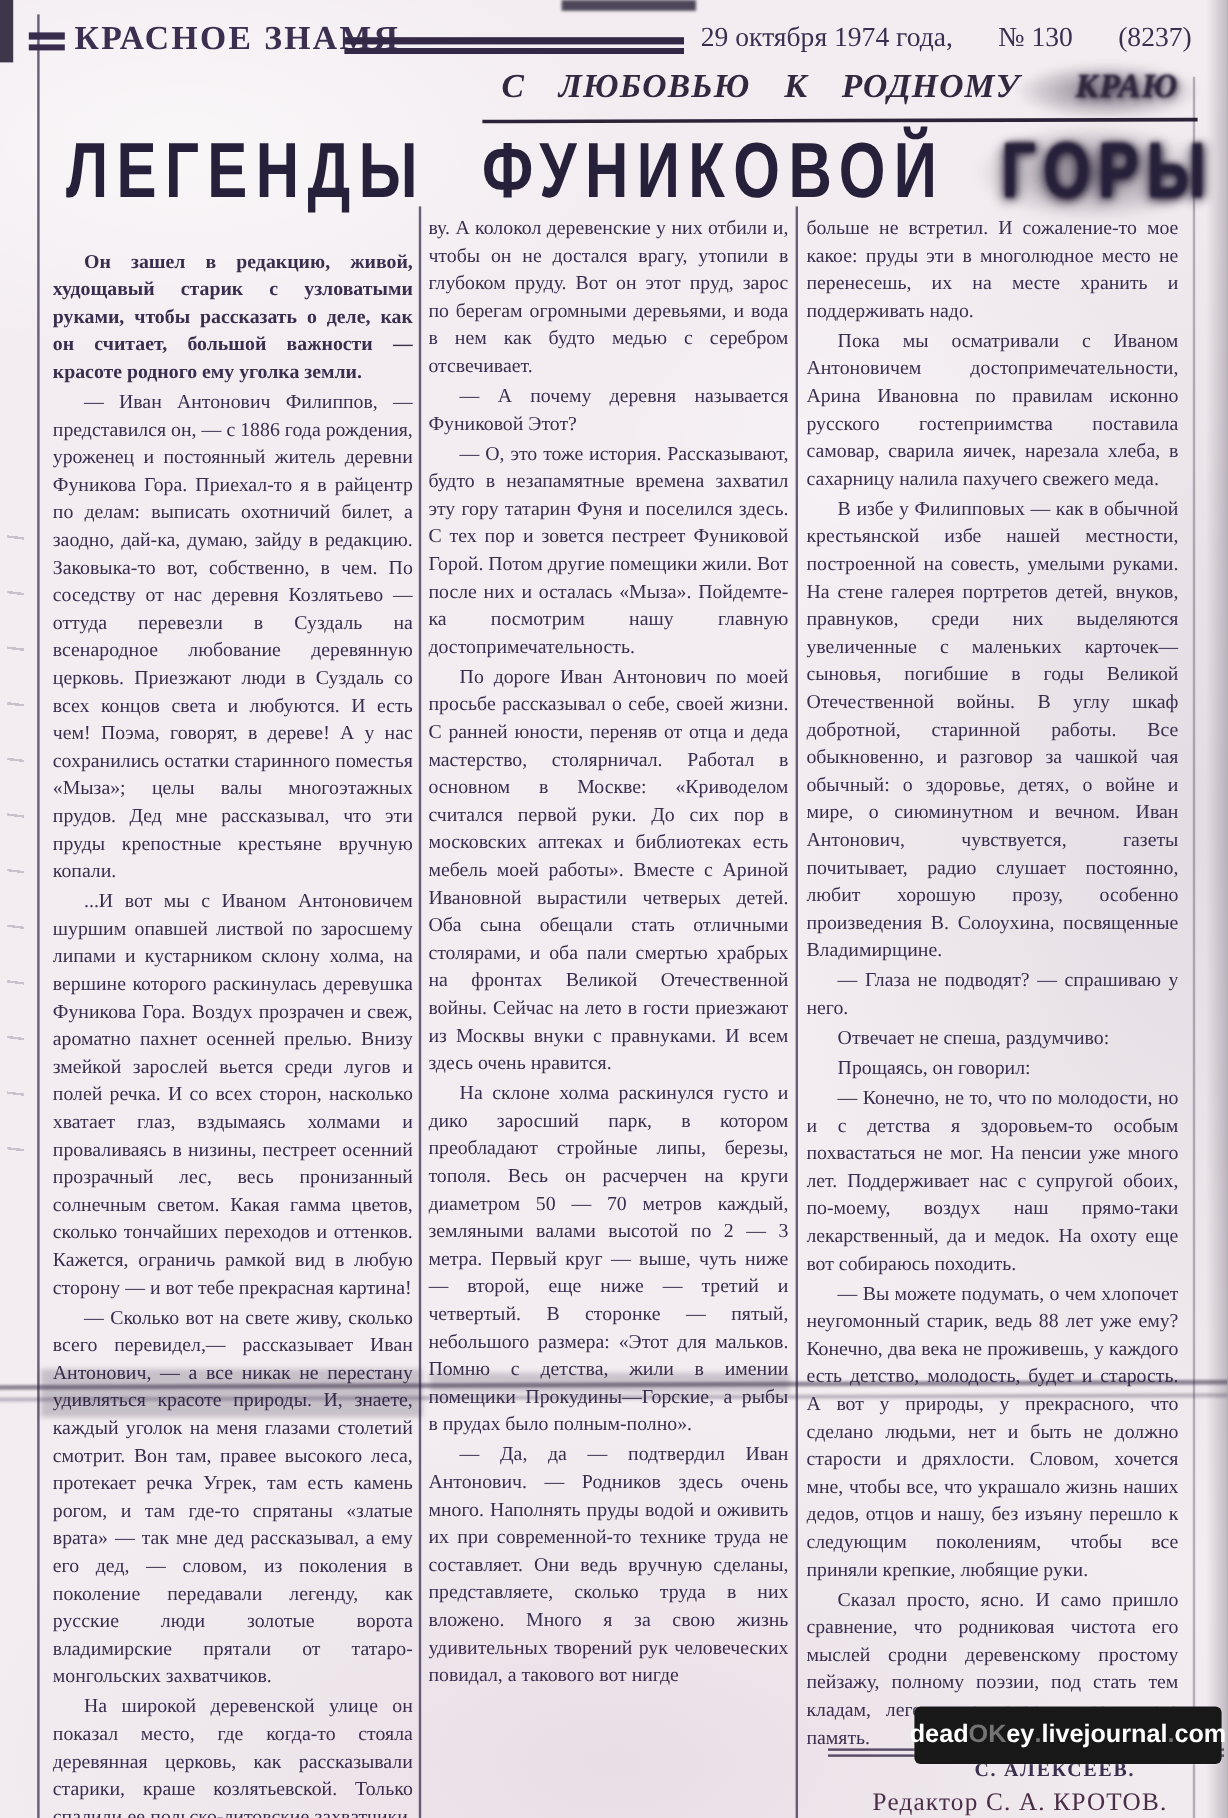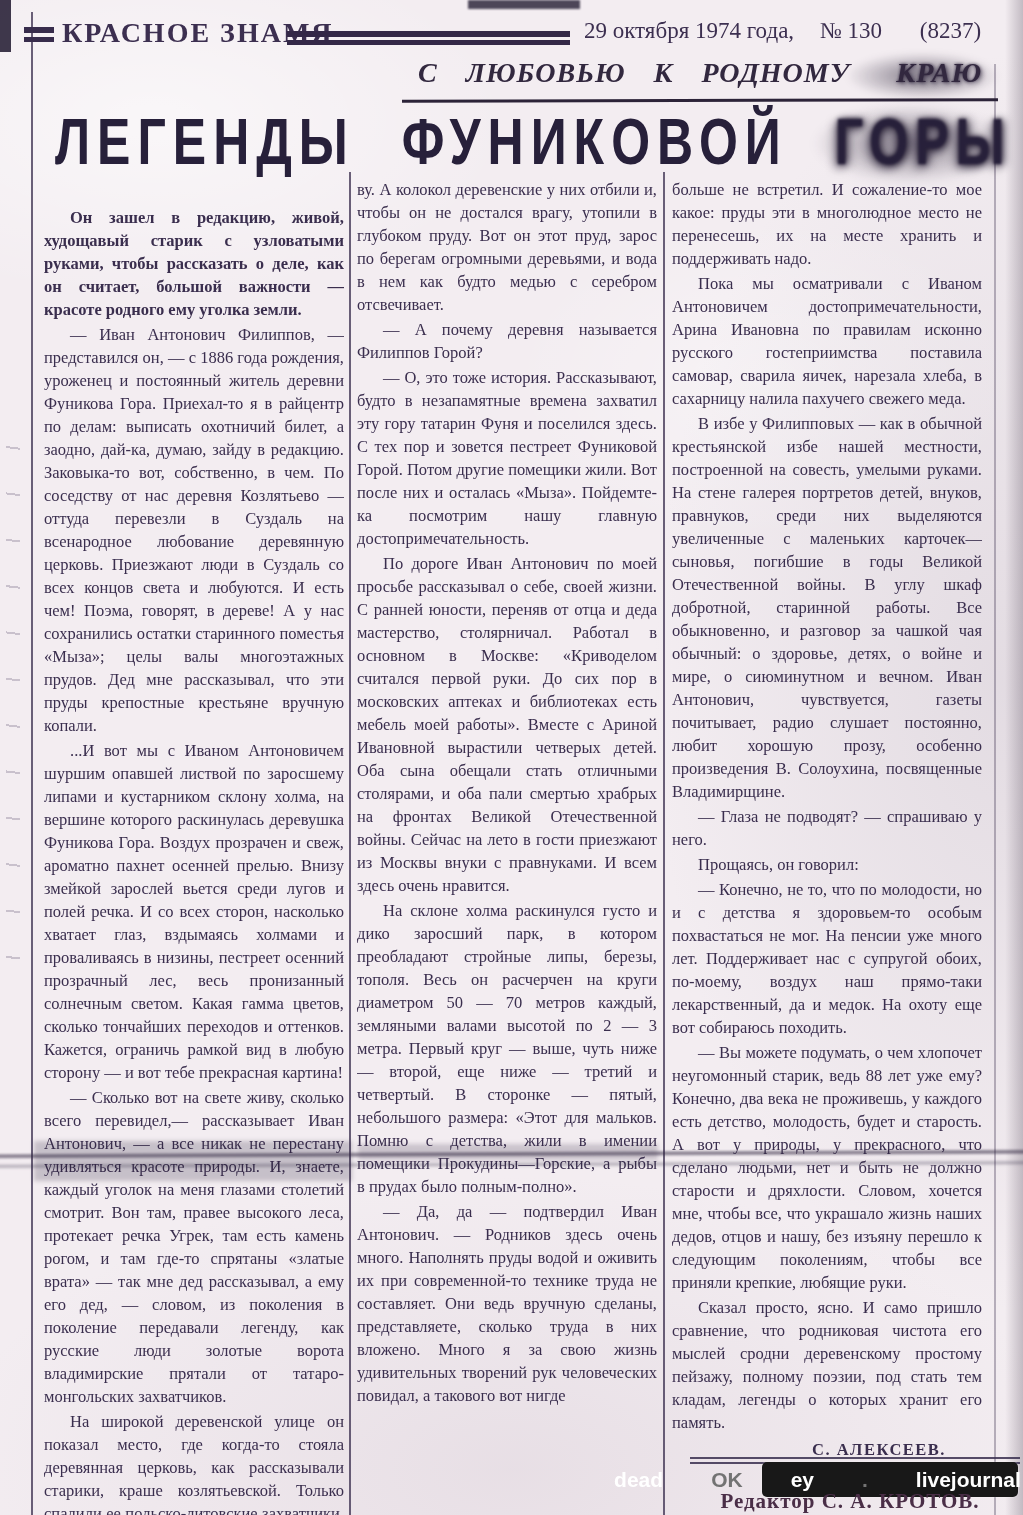--- a/index.html
+++ b/index.html
@@ -45,21 +45,21 @@
     background:
       linear-gradient(#382c4c,#382c4c) 0 0/30px 6px no-repeat,
       linear-gradient(#382c4c,#382c4c) 0 10px/30px 5px no-repeat; }
   .paper-name { position:absolute; left:62px; top:17px; font-size:28px; font-weight:bold;
     letter-spacing:2px; color:#3c2f50; white-space:nowrap; }
   .masthead-rule { position:absolute; left:287px; top:31px; width:283px; height:15px;
     background:
       linear-gradient(#342847,#342847) 0 0/283px 6px no-repeat,
       linear-gradient(#342847,#342847) 0 9px/283px 5px no-repeat; }
   .date-line { position:absolute; left:584px; top:18px; font-size:23px; color:#3c2f50; white-space:nowrap; }
-  .date-line .issue-no { margin-left:20px; }
+  .date-line .issue-no { margin-left:32px; }
   .date-line .issue-total { margin-left:32px; }
   
   .rubric { position:absolute; left:418px; top:57px; font-size:28px; font-weight:bold; font-style:italic;
     word-spacing:20px; letter-spacing:1px; color:#32283f; white-space:nowrap; }
   .rubric .part2 { margin-left:18px; }
   .rubric-underline { position:absolute; left:402px; top:99px; width:596px; height:3px;
     background:#2c2338; transform:rotate(-0.15deg); }
   
   .headline { position:absolute; left:55px; top:104px; margin:0;
     font-family:"Liberation Sans", sans-serif; font-weight:bold; font-size:50px;
@@ -78,28 +78,28 @@
   .col p { margin:0 0 2px 0; text-indent:26px; }
   .col p.cont { text-indent:0; }
   .col p.lead { font-weight:bold; }
   .byline { text-indent:0 !important; text-align:right; padding-right:36px;
     font-weight:bold; letter-spacing:1.5px; margin-top:4px !important; }
   
   .footer-rule { position:absolute; left:690px; top:1457px; width:330px; height:8px; opacity:.85;
     background:
       linear-gradient(#3a3050,#3a3050) 0 0/330px 2px no-repeat,
       linear-gradient(#3a3050,#3a3050) 0 5px/330px 2px no-repeat; }
-  .watermark { position:absolute; left:762px; top:1462px; width:256px; height:35px;
+  .watermark { position:absolute; left:762px; top:1422px; width:256px; height:48px;
     background:#181818; border-radius:5px; color:#fff;
     font-family:"Liberation Sans", sans-serif; font-weight:bold; font-size:21px;
     display:flex; align-items:center; justify-content:center; white-space:nowrap;
-    box-shadow:0 0 0 1px rgba(255,255,255,.15);gap:48px; }
+    box-shadow:0 0 0 1px rgba(255,255,255,.15); }
   .watermark .wm-red { color:#737373; }
   .editor-line { position:absolute; left:700px; top:1489px; width:300px; text-align:center;
-    font-weight:bold; font-size:21px; letter-spacing:1px; color:#4a2e47; }
+    font-weight:normal; font-size:21px; letter-spacing:1px; color:#4a2e47; }
 </style>
 </head>
 <body>
 
 <div class="page">
 
   <div class="corner-mark"></div>
   <div class="top-smudge"></div>
   <div class="right-band"></div>
   <div class="margin-marks"></div>
@@ -134,32 +134,33 @@
   <div class="col col-1">
     <p class="lead">Он зашел в редакцию, живой, худощавый старик с узловатыми руками, чтобы рассказать о деле, как он считает, большой важности — красоте родного ему уголка земли.</p>
     <p>— Иван Антонович Филиппов, — представился он, — с 1886 года рождения, уроженец и постоянный житель деревни Фуникова Гора. Приехал-то я в райцентр по делам: выписать охотничий билет, а заодно, дай-ка, думаю, зайду в редакцию. Заковыка-то вот, собственно, в чем. По соседству от нас деревня Козлятьево — оттуда перевезли в Суздаль на всенародное любование деревянную церковь. Приезжают люди в Суздаль со всех концов света и любуются. И есть чем! Поэма, говорят, в дереве! А у нас сохранились остатки старинного поместья «Мыза»; целы валы многоэтажных прудов. Дед мне рассказывал, что эти пруды крепостные крестьяне вручную копали.</p>
     <p>...И вот мы с Иваном Антоновичем шуршим опавшей листвой по заросшему липами и кустарником склону холма, на вершине которого раскинулась деревушка Фуникова Гора. Воздух прозрачен и свеж, ароматно пахнет осенней прелью. Внизу змейкой зарослей вьется среди лугов и полей речка. И со всех сторон, насколько хватает глаз, вздымаясь холмами и проваливаясь в низины, пестреет осенний прозрачный лес, весь пронизанный солнечным светом. Какая гамма цветов, сколько тончайших переходов и оттенков. Кажется, ограничь рамкой вид в любую сторону — и вот тебе прекрасная картина!</p>
     <p>— Сколько вот на свете живу, сколько всего перевидел,— рассказывает Иван Антонович, — а все никак не перестану удивляться красоте природы. И, знаете, каждый уголок на меня глазами столетий смотрит. Вон там, правее высокого леса, протекает речка Угрек, там есть камень рогом, и там где-то спрятаны «златые врата» — так мне дед рассказывал, а ему его дед, — словом, из поколения в поколение передавали легенду, как русские люди золотые ворота владимирские прятали от татаро-монгольских захватчиков.</p>
     <p>На широкой деревенской улице он показал место, где когда-то стояла деревянная церковь, как рассказывали старики, краше козлятьевской. Только спалили ее польско-литовские захватчики, когда шли на Моск-</p>
   </div>
 
   <div class="col col-2">
     <p class="cont">ву. А колокол деревенские у них отбили и, чтобы он не достался врагу, утопили в глубоком пруду. Вот он этот пруд, зарос по берегам огромными деревьями, и вода в нем как будто медью с серебром отсвечивает.</p>
-    <p>— А почему деревня называется Филиппов Горой?</p>
+    <p>— А почему деревня называется Фуниковой Этот?</p>
     <p>— О, это тоже история. Рассказывают, будто в незапамятные времена захватил эту гору татарин Фуня и поселился здесь. С тех пор и зовется пестреет Фуниковой Горой. Потом другие помещики жили. Вот после них и осталась «Мыза». Пойдемте-ка посмотрим нашу главную достопримечательность.</p>
     <p>По дороге Иван Антонович по моей просьбе рассказывал о себе, своей жизни. С ранней юности, переняв от отца и деда мастерство, столярничал. Работал в основном в Москве: «Криводелом считался первой руки. До сих пор в московских аптеках и библиотеках есть мебель моей работы». Вместе с Ариной Ивановной вырастили четверых детей. Оба сына обещали стать отличными столярами, и оба пали смертью храбрых на фронтах Великой Отечественной войны. Сейчас на лето в гости приезжают из Москвы внуки с правнуками. И всем здесь очень нравится.</p>
     <p>На склоне холма раскинулся густо и дико заросший парк, в котором преобладают стройные липы, березы, тополя. Весь он расчерчен на круги диаметром 50 — 70 метров каждый, земляными валами высотой по 2 — 3 метра. Первый круг — выше, чуть ниже — второй, еще ниже — третий и четвертый. В сторонке — пятый, небольшого размера: «Этот для мальков. Помню с детства, жили в имении помещики Прокудины—Горские, а рыбы в прудах было полным-полно».</p>
     <p>— Да, да — подтвердил Иван Антонович. — Родников здесь очень много. Наполнять пруды водой и оживить их при современной-то технике труда не составляет. Они ведь вручную сделаны, представляете, сколько труда в них вложено. Много я за свою жизнь удивительных творений рук человеческих повидал, а такового вот нигде</p>
   </div>
 
   <div class="col col-3">
     <p class="cont">больше не встретил. И сожаление-то мое какое: пруды эти в многолюдное место не перенесешь, их на месте хранить и поддерживать надо.</p>
     <p>Пока мы осматривали с Иваном Антоновичем достопримечательности, Арина Ивановна по правилам исконно русского гостеприимства поставила самовар, сварила яичек, нарезала хлеба, в сахарницу налила пахучего свежего меда.</p>
     <p>В избе у Филипповых — как в обычной крестьянской избе нашей местности, построенной на совесть, умелыми руками. На стене галерея портретов детей, внуков, правнуков, среди них выделяются увеличенные с маленьких карточек—сыновья, погибшие в годы Великой Отечественной войны. В углу шкаф добротной, старинной работы. Все обыкновенно, и разговор за чашкой чая обычный: о здоровье, детях, о войне и мире, о сиюминутном и вечном. Иван Антонович, чувствуется, газеты почитывает, радио слушает постоянно, любит хорошую прозу, особенно произведения В. Солоухина, посвященные Владимирщине.</p>
     <p>— Глаза не подводят? — спрашиваю у него.</p>
+    <p>Отвечает не спеша, раздумчиво:</p>
     <p>Прощаясь, он говорил:</p>
     <p>— Конечно, не то, что по молодости, но и с детства я здоровьем-то особым похвастаться не мог. На пенсии уже много лет. Поддерживает нас с супругой обоих, по-моему, воздух наш прямо-таки лекарственный, да и медок. На охоту еще вот собираюсь походить.</p>
     <p>— Вы можете подумать, о чем хлопочет неугомонный старик, ведь 88 лет уже ему? Конечно, два века не проживешь, у каждого есть детство, молодость, будет и старость. А вот у природы, у прекрасного, что сделано людьми, нет и быть не должно старости и дряхлости. Словом, хочется мне, чтобы все, что украшало жизнь наших дедов, отцов и нашу, без изъяну перешло к следующим поколениям, чтобы все приняли крепкие, любящие руки.</p>
     <p>Сказал просто, ясно. И само пришло сравнение, что родниковая чистота его мыслей сродни деревенскому простому пейзажу, полному поэзии, под стать тем кладам, легенды о которых хранит его память.</p>
     <p class="byline">С. АЛЕКСЕЕВ.</p>
   </div>
 
   <div class="smudge-patch"></div>
   <div class="smudge-patch2"></div>
   <div class="crease1"></div>

